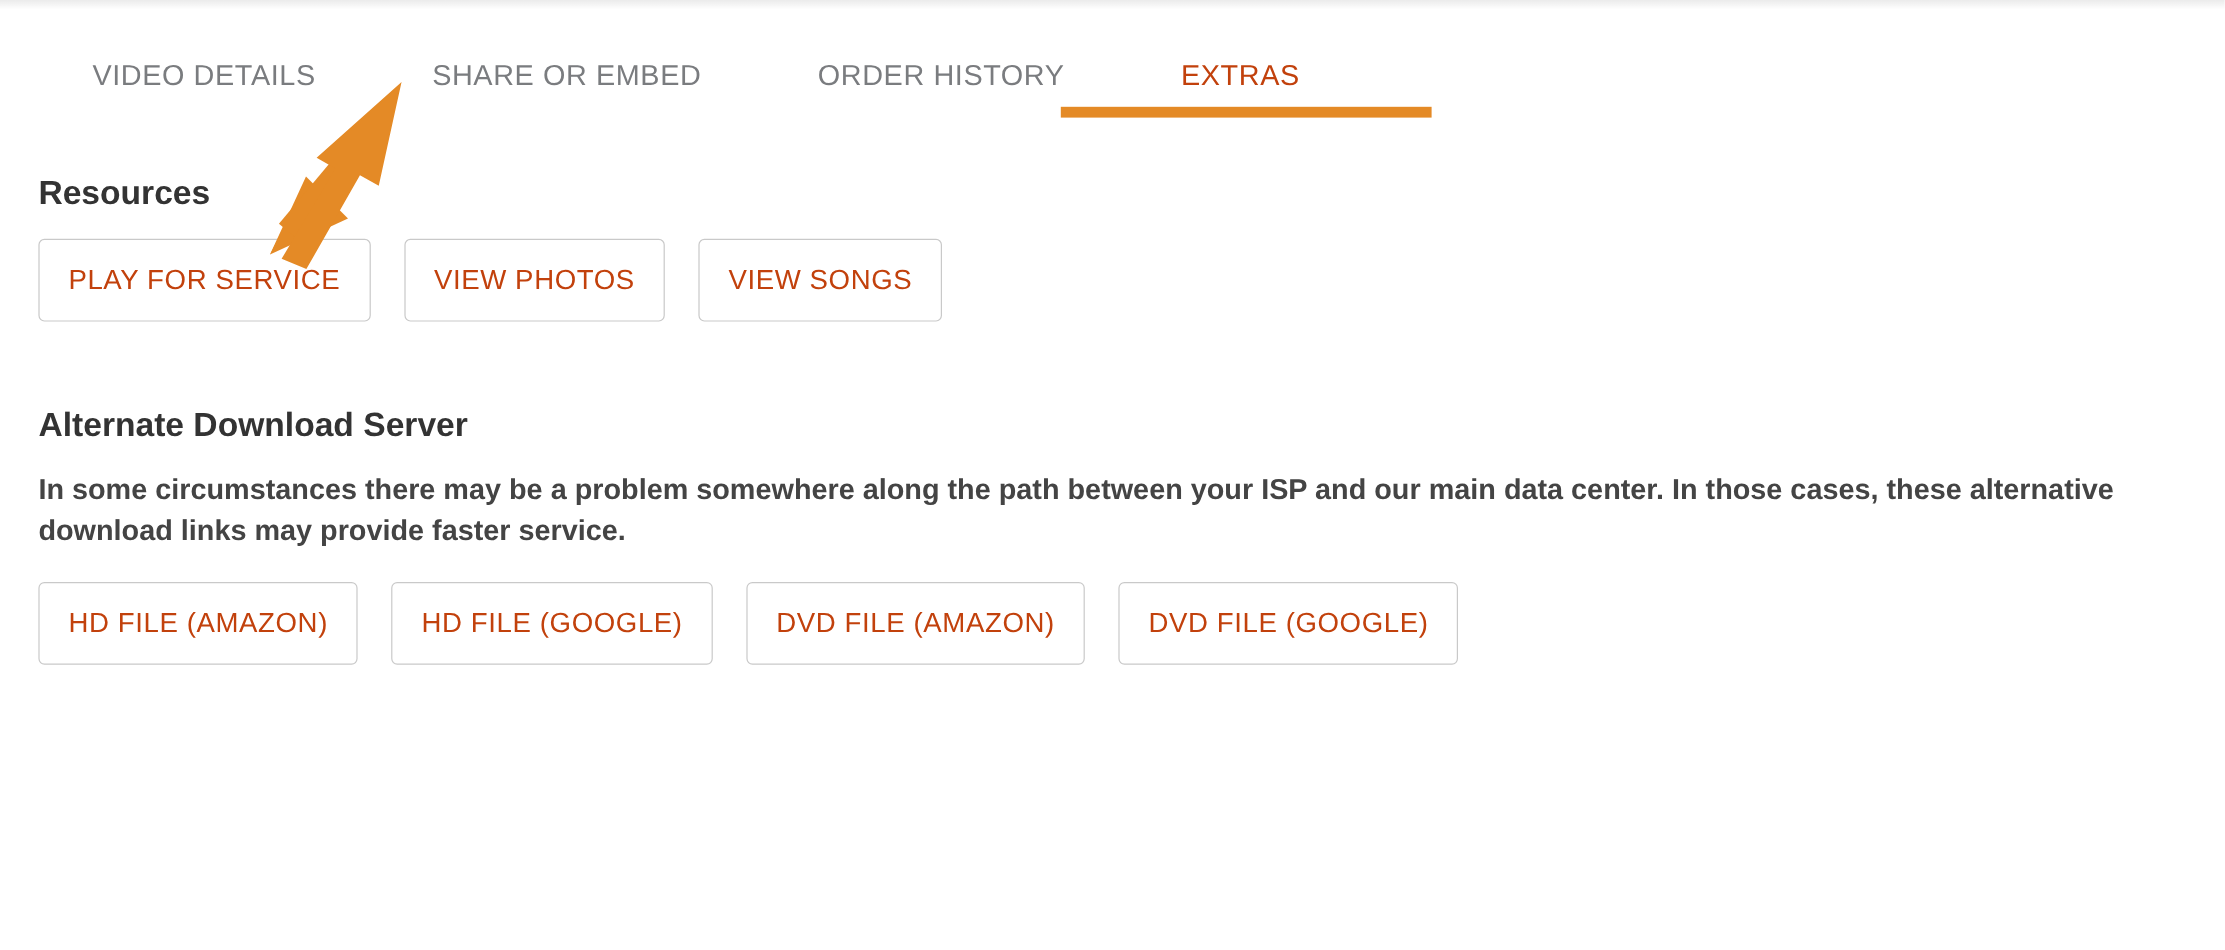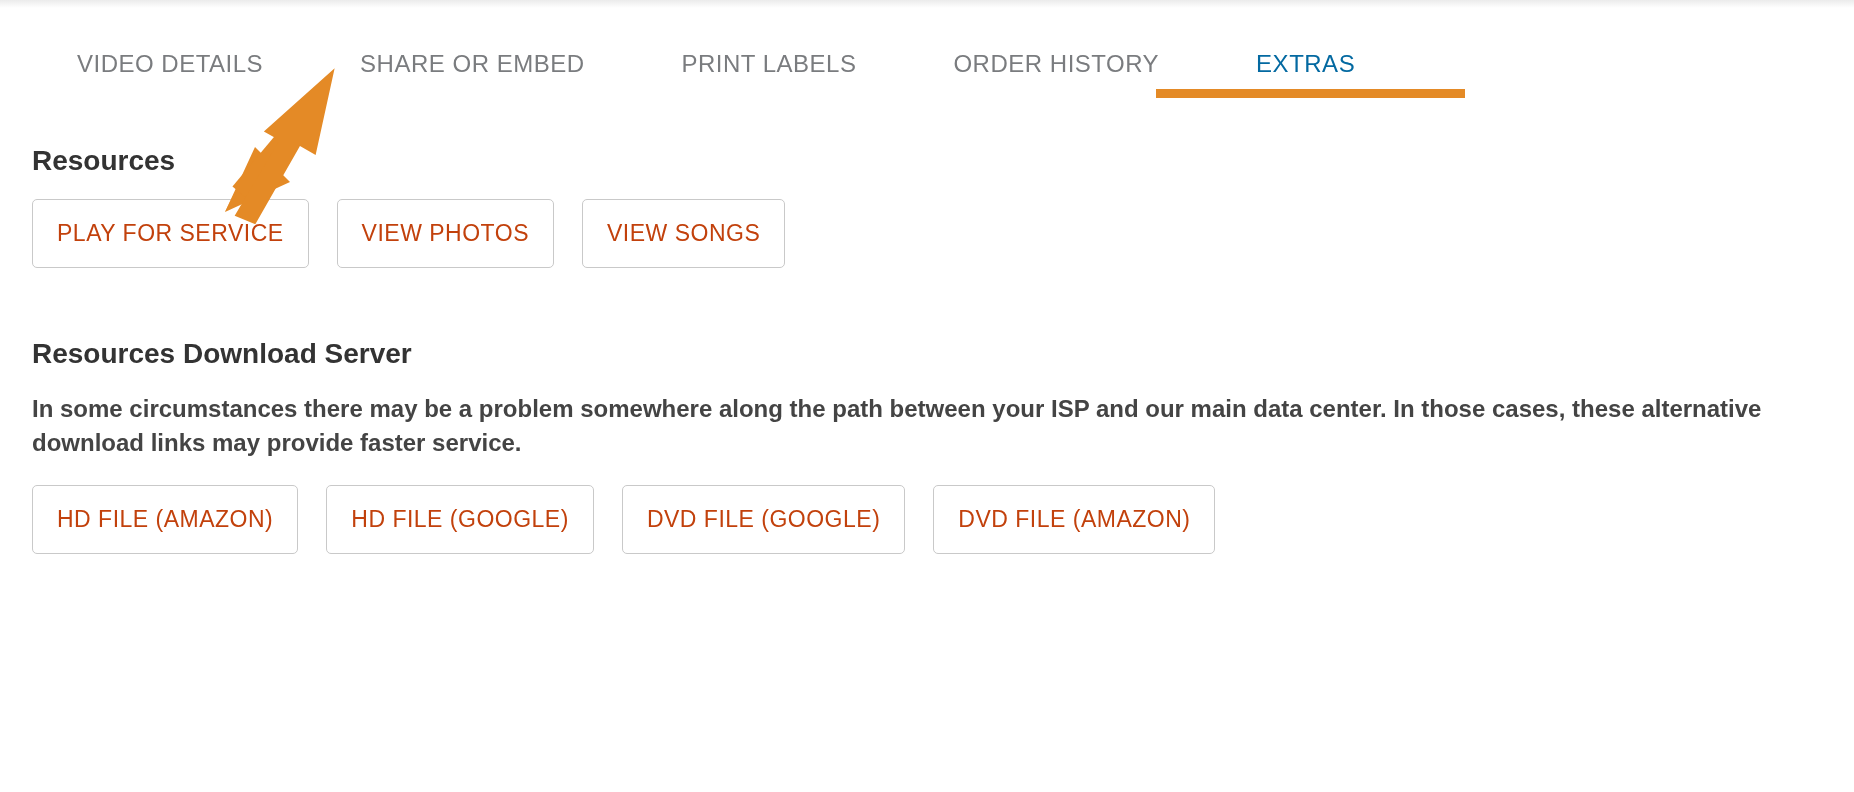--- a/index.html
+++ b/index.html
@@ -33,21 +33,21 @@
       text-transform: uppercase;
       cursor: pointer;
       padding: 12px 0;
       margin-right: 85px;
       position: relative;
     }
     .tab:last-child {
       margin-right: 0;
     }
     .tab.active {
-      color: #0369a1;
+      color: #c2410c;
     }
     .tab.active::after {
       content: "";
       position: absolute;
       left: -100px;
       right: -110px;
       bottom: -8px;
       height: 9px;
       background: #e48a26;
     }
@@ -110,34 +110,33 @@
   <g>
     <path d="M 20 150 L 70 78 L 55 68 L 130 10 L 105 95 L 90 85 L 40 160 Z" fill="#e48a26" transform="rotate(-4 75 85)"></path>
   </g>
 </svg>
 
 <div class="container">
 
   <div class="tabs">
     <div class="tab">VIDEO DETAILS</div>
     <div class="tab">SHARE OR EMBED</div>
-    <div class="tab">PRINT LABELS</div>
     <div class="tab">ORDER HISTORY</div>
     <div class="tab active">EXTRAS</div>
   </div>
 
   <h2 class="section-title">Resources</h2>
   <div class="button-row">
     <button class="btn">PLAY FOR SERVICE</button>
     <button class="btn">VIEW PHOTOS</button>
     <button class="btn">VIEW SONGS</button>
   </div>
 
-  <h2 class="section-title">Resources Download Server</h2>
+  <h2 class="section-title">Alternate Download Server</h2>
   <p class="description">In some circumstances there may be a problem somewhere along the path between your ISP and our main data center. In those cases, these alternative download links may provide faster service.</p>
   <div class="button-row">
     <button class="btn">HD FILE (AMAZON)</button>
     <button class="btn">HD FILE (GOOGLE)</button>
+    <button class="btn">DVD FILE (AMAZON)</button>
     <button class="btn">DVD FILE (GOOGLE)</button>
-    <button class="btn">DVD FILE (AMAZON)</button>
   </div>
 
 </div>
 
 </body></html>

